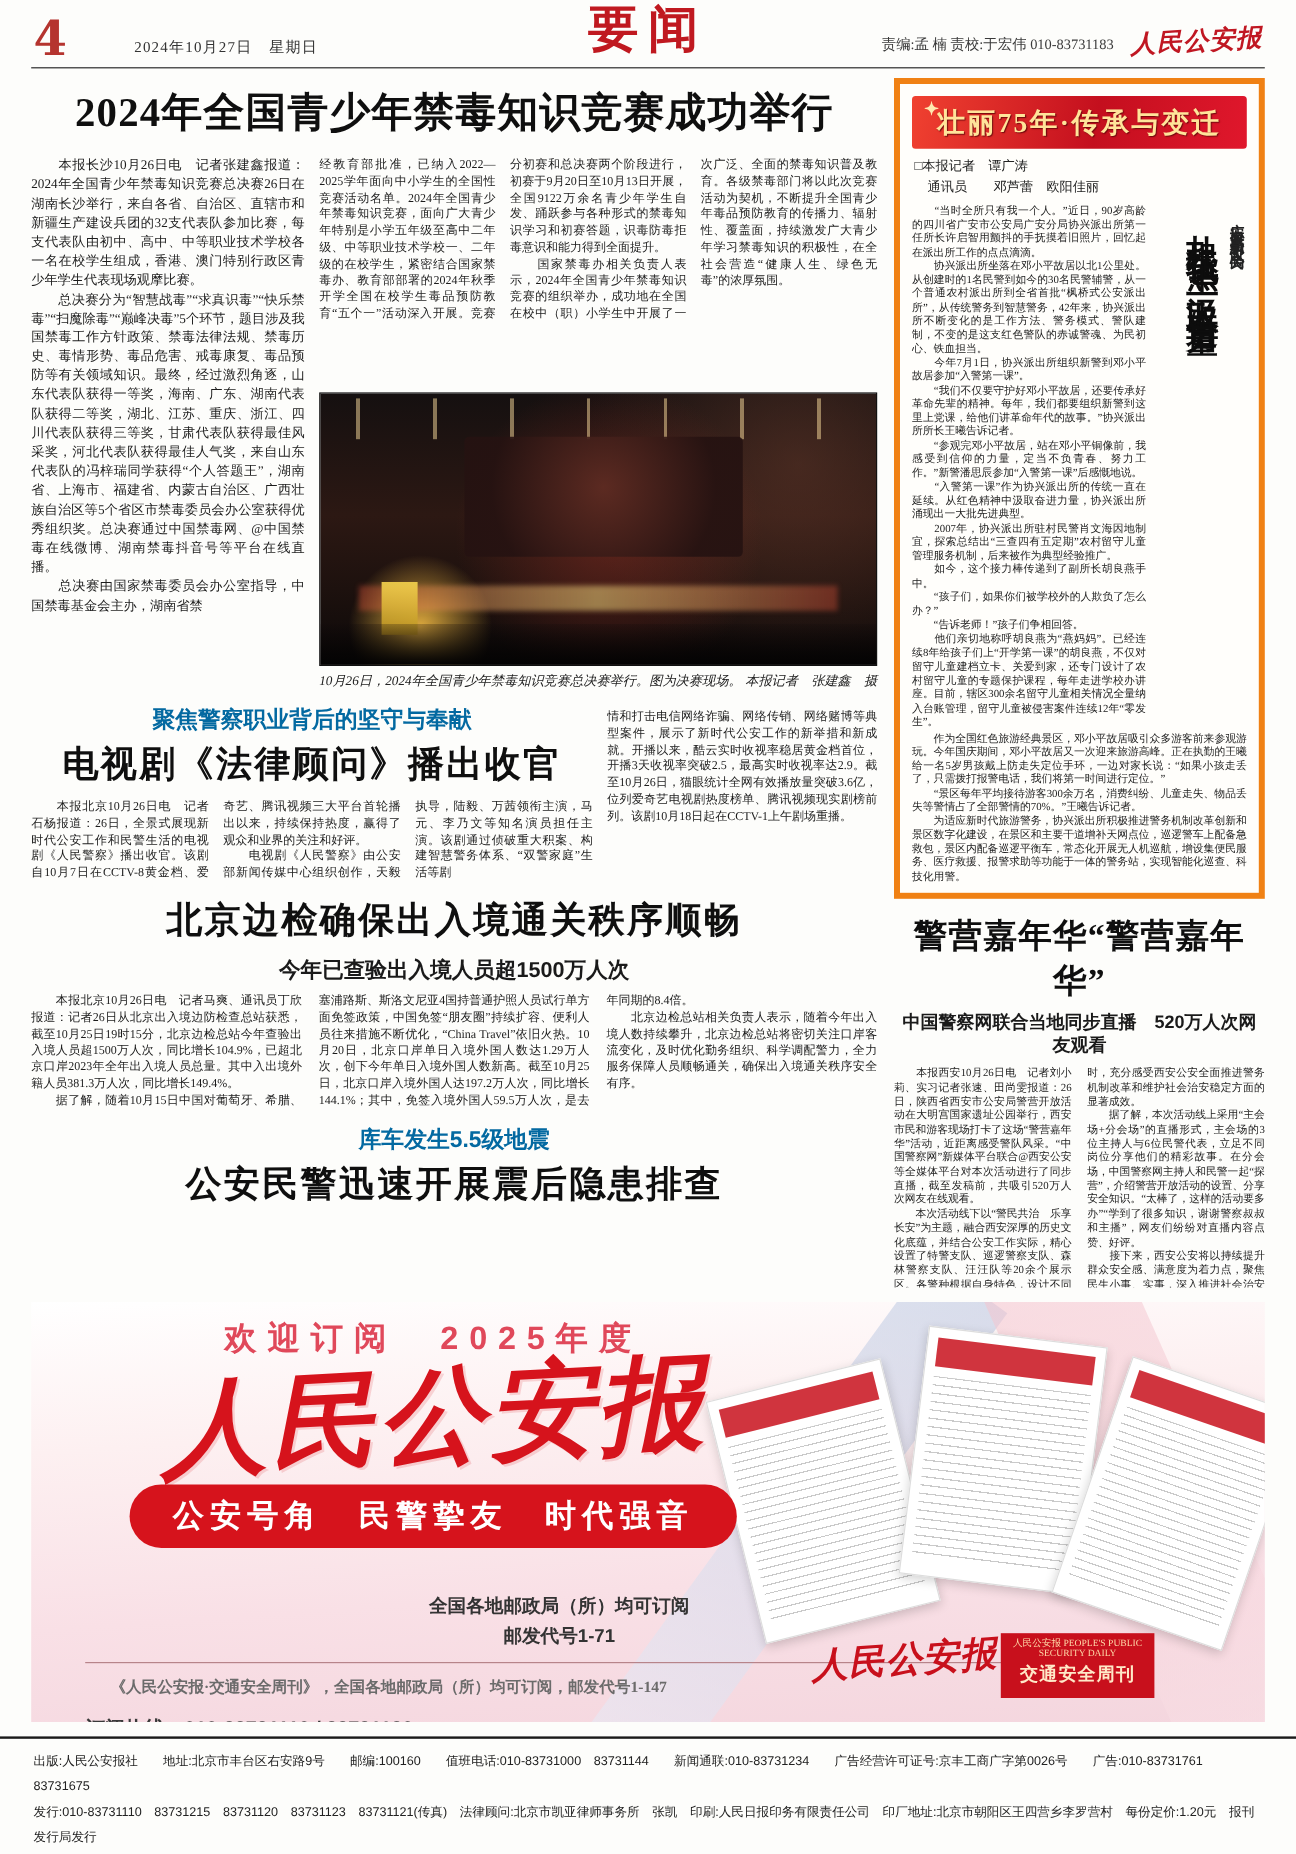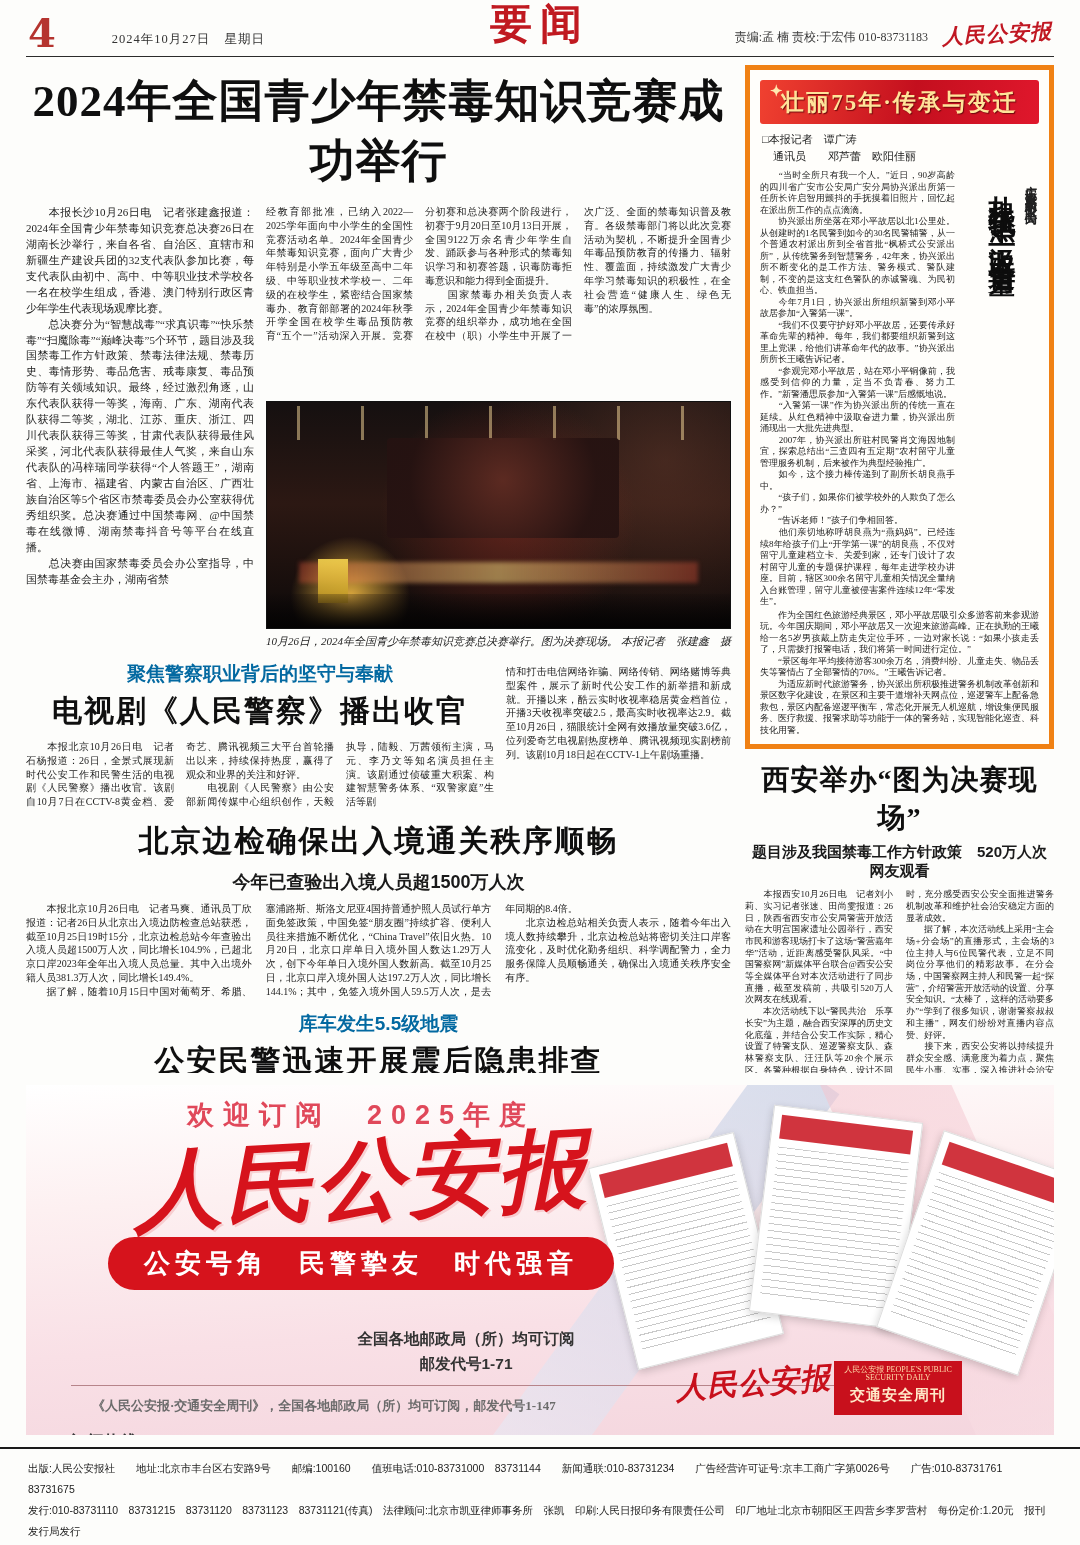--- a/index.html
+++ b/index.html
@@ -16,21 +16,21 @@
        color:#c01920;letter-spacing:8px;}
   .hdr-right{display:flex;align-items:flex-end;gap:14px;}
   .editors{font-size:12px;color:#3a3a3a;padding-bottom:4px;}
   .masthead{font-family:"DejaVu Serif",serif;font-style:italic;font-weight:bold;
        font-size:21px;color:#c01722;transform:rotate(-3deg);letter-spacing:1px;padding-bottom:2px;}
   .hdr-rule{border-top:1.6px solid #2b2b2b;margin:0 26px;}
   
   .main{display:flex;gap:14px;padding:8px 26px 0;height:1016px;overflow:hidden;box-sizing:border-box;}
   .left-region{width:705px;flex:none;}
   .right-region{flex:1;min-width:0;}
-  .lead-title{font-weight:900;font-size:45px;text-align:center;letter-spacing:1px;
+  .lead-title{font-weight:900;font-size:34px;text-align:center;letter-spacing:1px;
        margin:6px 0 14px;color:#0f0f0f;}
   .lead-flex{display:flex;gap:12px;}
   .bodytext{white-space:pre-line;text-align:justify;}
   .lead-c1{width:228px;flex:none;font-size:11px;line-height:1.45;}
   .lead-right{flex:1;min-width:0;}
   .lead-topcols{column-count:3;column-gap:12px;font-size:10px;line-height:1.38;
        height:188px;overflow:hidden;}
   
   .photo{position:relative;height:226px;margin-top:8px;border:1px solid #111;overflow:hidden;
      background:
@@ -174,21 +174,21 @@
               <span>本报记者　张建鑫　摄</span>
             </div>
           </div>
         </div>
       </div>
 
       <div class="section">
         <div class="tv-flex">
           <div class="tv-left">
             <div class="kicker">聚焦警察职业背后的坚守与奉献</div>
-            <div class="sec-title">电视剧《人民警察》播出收官</div>
+            <div class="sec-title">电视剧《法律顾问》播出收官</div>
             <div class="tv-left-cols bodytext">　　本报北京10月26日电　记者石杨报道：26日，全景式展现新时代公安工作和民警生活的电视剧《人民警察》播出收官。该剧自10月7日在CCTV-8黄金档、爱奇艺、腾讯视频三大平台首轮播出以来，持续保持热度，赢得了观众和业界的关注和好评。
 　　电视剧《人民警察》由公安部新闻传媒中心组织创作，天毅执导，陆毅、万茜领衔主演，马元、李乃文等知名演员担任主演。该剧通过侦破重大积案、构建智慧警务体系、“双警家庭”生活等剧</div>
           </div>
           <div class="tv-right bodytext">情和打击电信网络诈骗、网络传销、网络赌博等典型案件，展示了新时代公安工作的新举措和新成就。开播以来，酷云实时收视率稳居黄金档首位，开播3天收视率突破2.5，最高实时收视率达2.9。截至10月26日，猫眼统计全网有效播放量突破3.6亿，位列爱奇艺电视剧热度榜单、腾讯视频现实剧榜前列。该剧10月18日起在CCTV-1上午剧场重播。</div>
         </div>
       </div>
 
       <div class="section">
         <div class="sec-title">北京边检确保出入境通关秩序顺畅</div>
         <div class="sec-sub">今年已查验出入境人员超1500万人次</div>
@@ -234,22 +234,22 @@
             </div>
             <div class="vt-kicker">广安协兴派出所初心不改一心为民</div>
           </div>
         </div>
         <div class="ann-wide">　　作为全国红色旅游经典景区，邓小平故居吸引众多游客前来参观游玩。今年国庆期间，邓小平故居又一次迎来旅游高峰。正在执勤的王曦给一名5岁男孩戴上防走失定位手环，一边对家长说：“如果小孩走丢了，只需拨打报警电话，我们将第一时间进行定位。”
 　　“景区每年平均接待游客300余万名，消费纠纷、儿童走失、物品丢失等警情占了全部警情的70%。”王曦告诉记者。
 　　为适应新时代旅游警务，协兴派出所积极推进警务机制改革创新和景区数字化建设，在景区和主要干道增补天网点位，巡逻警车上配备急救包，景区内配备巡逻平衡车，常态化开展无人机巡航，增设集便民服务、医疗救援、报警求助等功能于一体的警务站，实现智能化巡查、科技化用警。</div>
       </div>
 
       <div class="xian">
-        <div class="xian-title">西安举办“图为决赛现场”</div>
-        <div class="xian-sub">题目涉及我国禁毒工作方针政策　520万人次网友观看</div>
+        <div class="xian-title">警营嘉年华“警营嘉年华”</div>
+        <div class="xian-sub">中国警察网联合当地同步直播　520万人次网友观看</div>
         <div class="xian-cols">
           <div class="xian-col">　　本报西安10月26日电　记者刘小莉、实习记者张速、田尚雯报道：26日，陕西省西安市公安局警营开放活动在大明宫国家遗址公园举行，西安市民和游客现场打卡了这场“警营嘉年华”活动，近距离感受警队风采。“中国警察网”新媒体平台联合@西安公安等全媒体平台对本次活动进行了同步直播，截至发稿前，共吸引520万人次网友在线观看。
 　　本次活动线下以“警民共治　乐享长安”为主题，融合西安深厚的历史文化底蕴，并结合公安工作实际，精心设置了特警支队、巡逻警察支队、森林警察支队、汪汪队等20余个展示区。各警种根据自身特色，设计不同的体验项目，如眼力大比拼、投沙包、趣味集市、VR体验、大唐不夜城不倒翁表演等，让群众沉浸式体验一场“硬核”的警营开放活动，在感受警营特色文化的同</div>
           <div class="xian-col">时，充分感受西安公安全面推进警务机制改革和维护社会治安稳定方面的显著成效。
 　　据了解，本次活动线上采用“主会场+分会场”的直播形式，主会场的3位主持人与6位民警代表，立足不同岗位分享他们的精彩故事。在分会场，中国警察网主持人和民警一起“探营”，介绍警营开放活动的设置、分享安全知识。“太棒了，这样的活动要多办”“学到了很多知识，谢谢警察叔叔和主播”，网友们纷纷对直播内容点赞、好评。
 　　接下来，西安公安将以持续提升群众安全感、满意度为着力点，聚焦民生小事、实事，深入推进社会治安防控体系建设，奋力推进公安工作现代化，更好地履行新时代职责使命，为奋力谱写中国式现代化陕西篇章提供坚强安全保障。</div>
         </div>
 
       </div>
 

